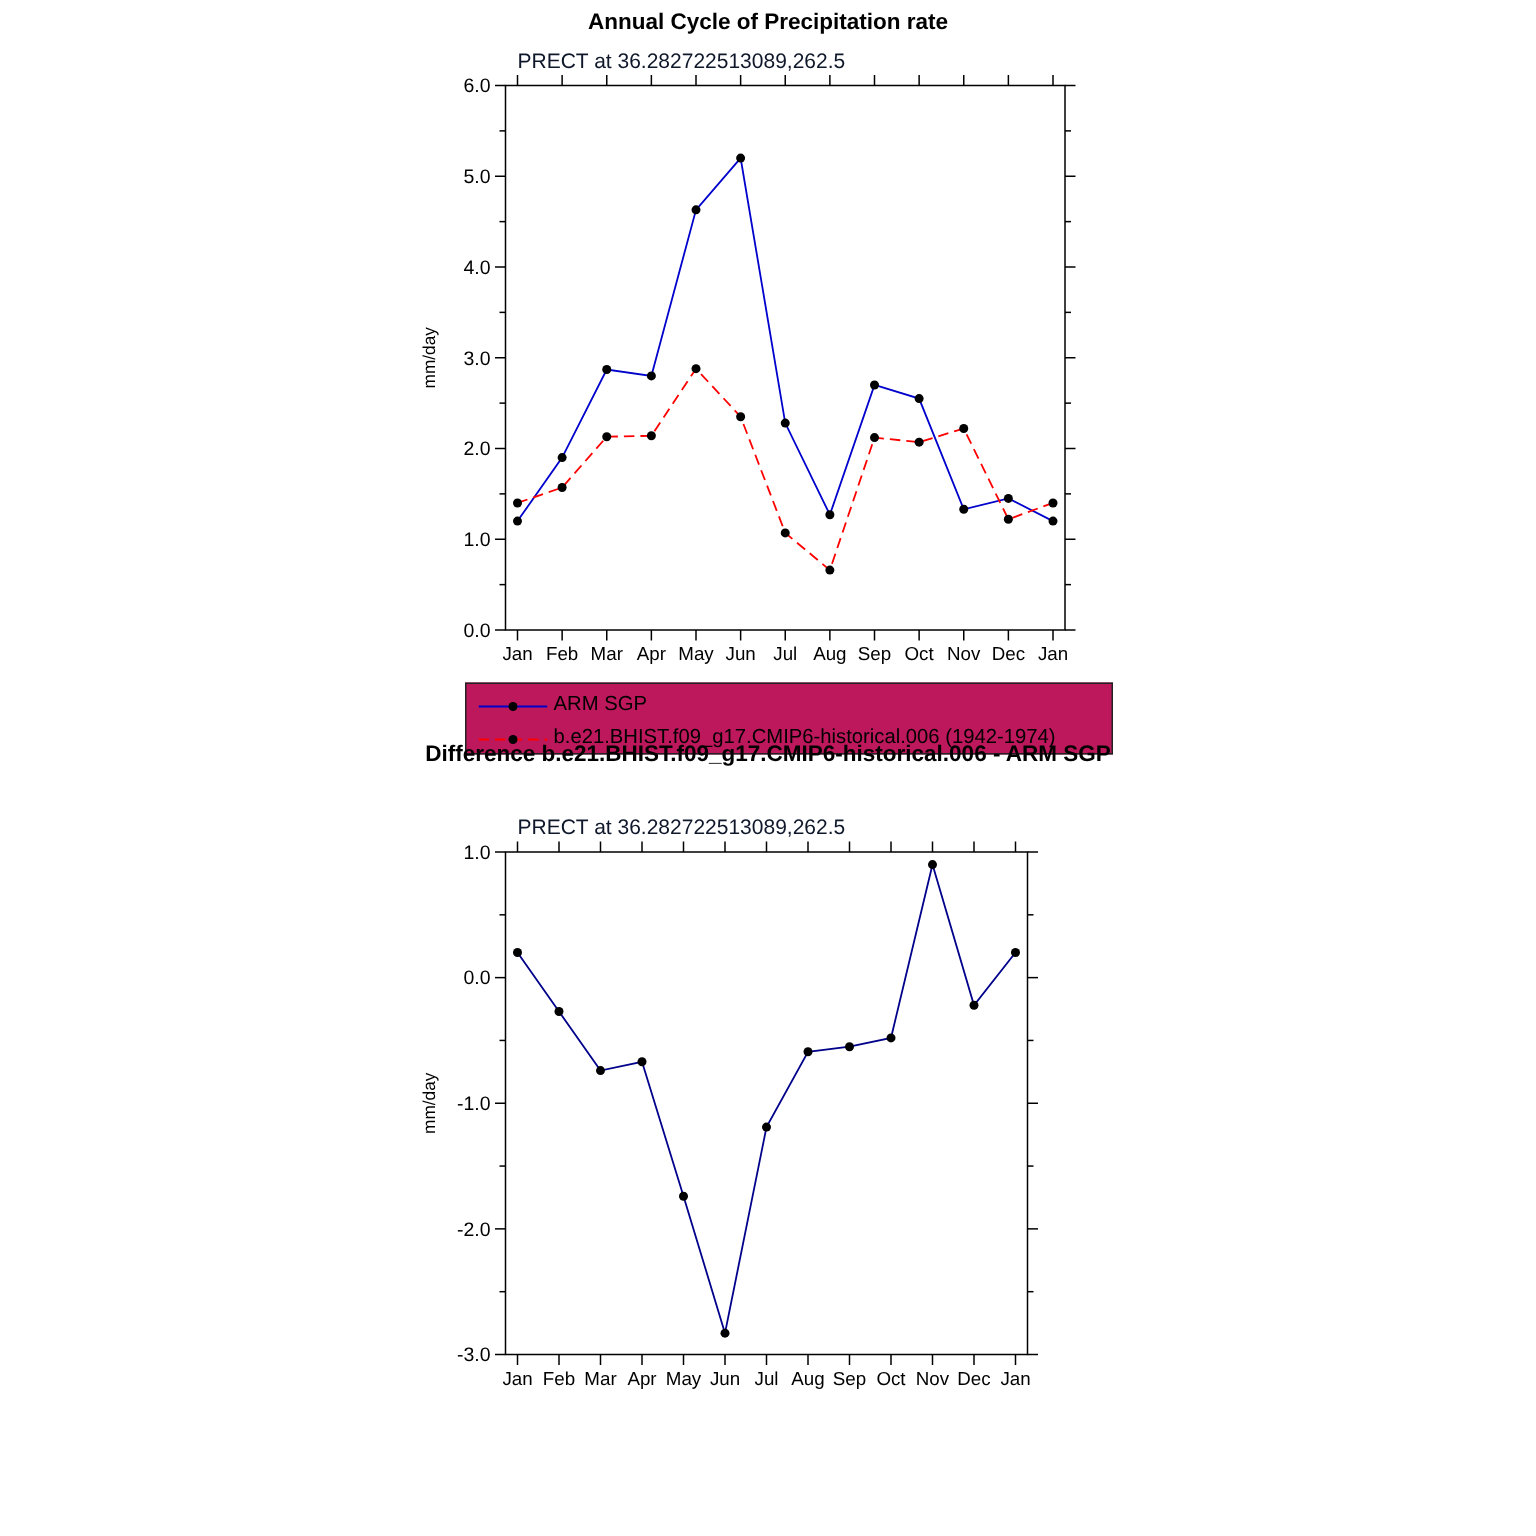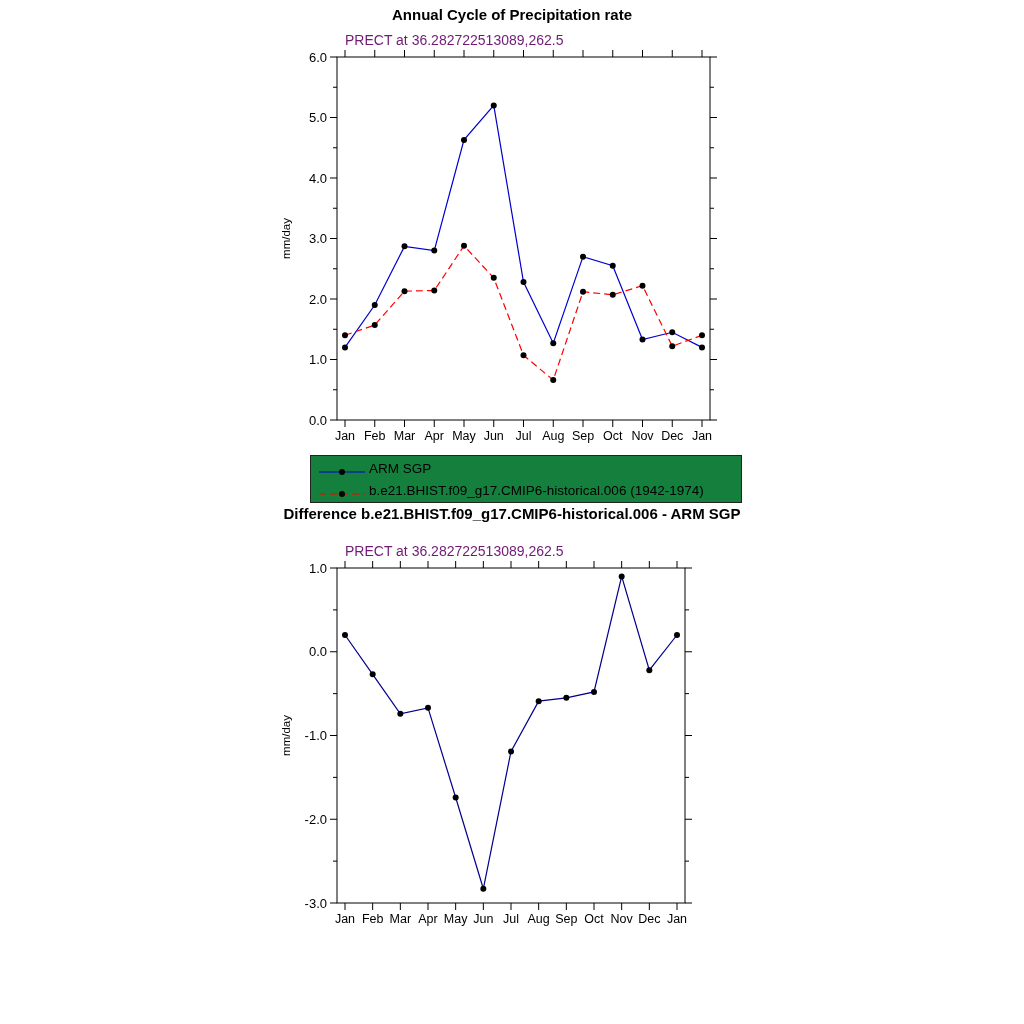--- a/index.html
+++ b/index.html
@@ -21,43 +21,43 @@
   .chart-title {
     position: absolute;
     left: 0;
     width: 1024px;
     text-align: center;
     font-size: 15px;
     font-weight: bold;
     color: #000;
   }
   .title-1 { top: 6px; }
-  .title-2 { top: 505px; }
+  .title-2 { top: 494px; }
 
   .chart-subtitle {
     position: absolute;
     left: 345px;
     font-size: 14px;
-    color: #701a75;
+    color: #0f172a;
   }
   .subtitle-1 { top: 32px; }
   .subtitle-2 { top: 543px; }
 
   .chart-svg { position: absolute; left: 260px; }
   .svg-1 { top: 50px; }
   .svg-2 { top: 560px; }
 
   .legend-box {
     position: absolute;
     left: 310px;
     top: 455px;
     width: 432px;
     height: 48px;
     border: 1px solid #222;
-    background: #15803d;
+    background: #be185d;
     box-sizing: border-box;
     display: flex;
     flex-direction: column;
     justify-content: center;
     padding-left: 8px;
   }
   .legend-row {
     display: flex;
     align-items: center;
     height: 22px;

